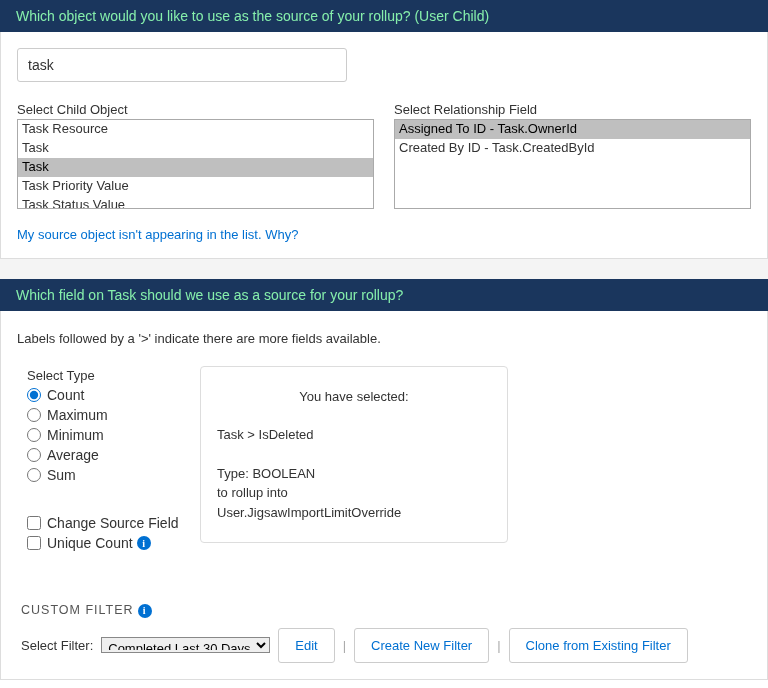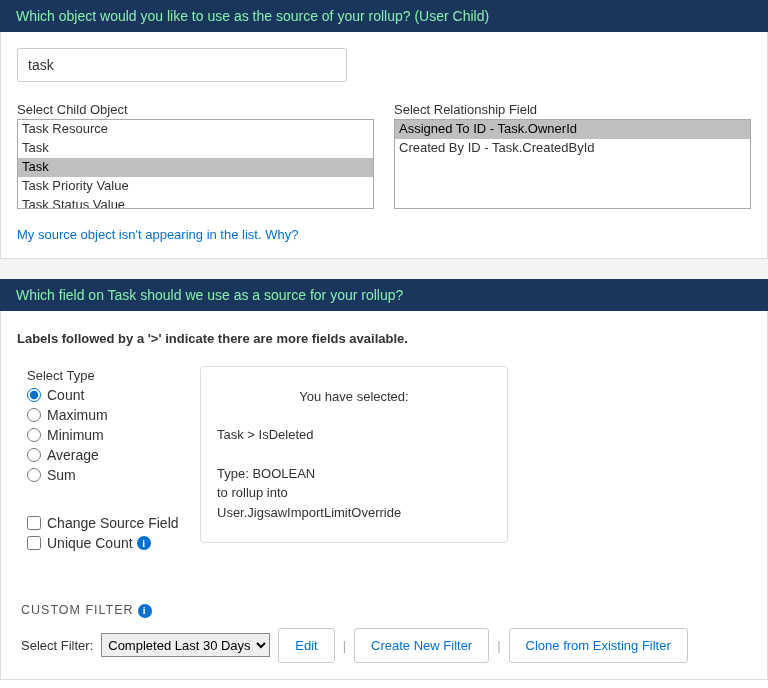--- a/index.html
+++ b/index.html
@@ -66,21 +66,20 @@
     text-decoration: none;
     font-size: 13px;
     display: inline-block;
     margin-top: 18px;
   }
   .gap { height: 20px; background: #f4f4f4; }
   .subtext {
     font-size: 13px;
     color: #333;
     margin: 4px 0 20px 0;
-    font-weight: bold;
   }
   .row2 {
     display: flex;
     gap: 8px;
     margin-left: 10px;
     align-items: flex-start;
   }
   .types {
     width: 165px;
     padding-top: 2px;
@@ -132,21 +131,21 @@
   .filter-row {
     display: flex;
     align-items: center;
     gap: 8px;
     font-size: 13px;
   }
   .filter-select {
     border: 1px solid #888;
     font-size: 13px;
     padding: 2px 2px;
-    height: 24px;
+    height: 16px;
   }
   .btn {
     background: #fff;
     border: 1px solid #ccc;
     border-radius: 3px;
     color: #0070d2;
     padding: 9px 16px;
     font-size: 13px;
     cursor: pointer;
   }

